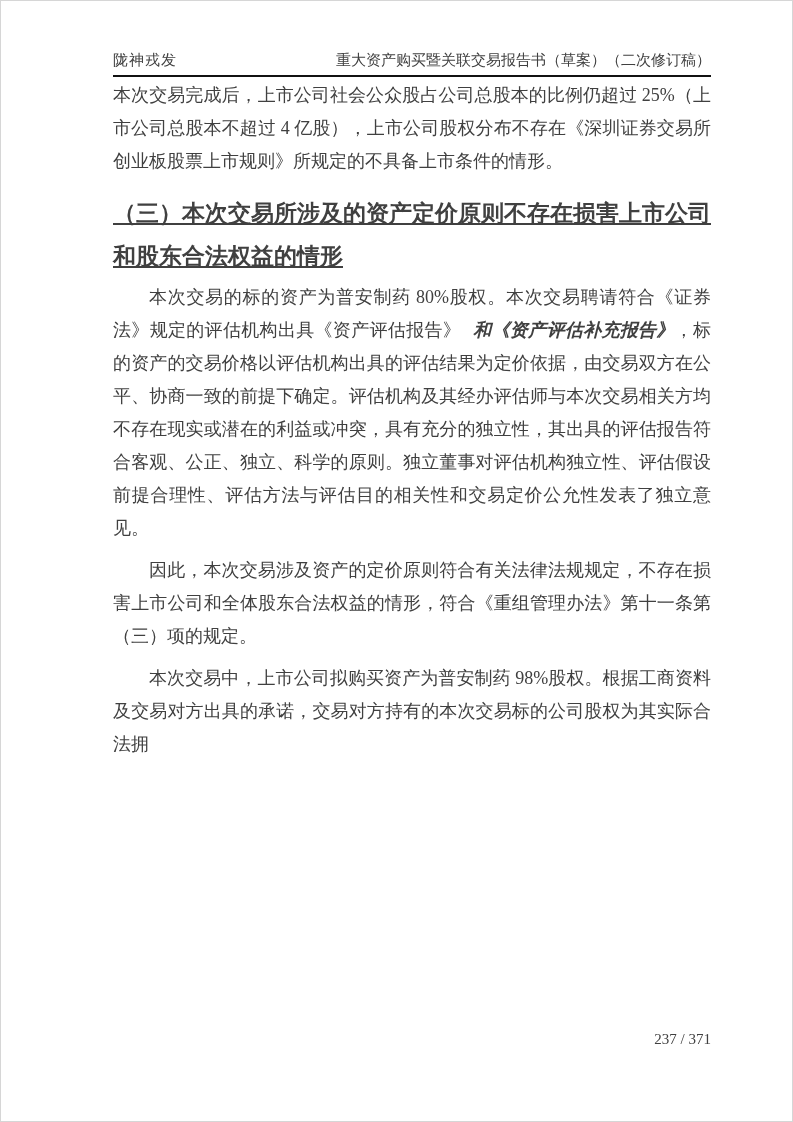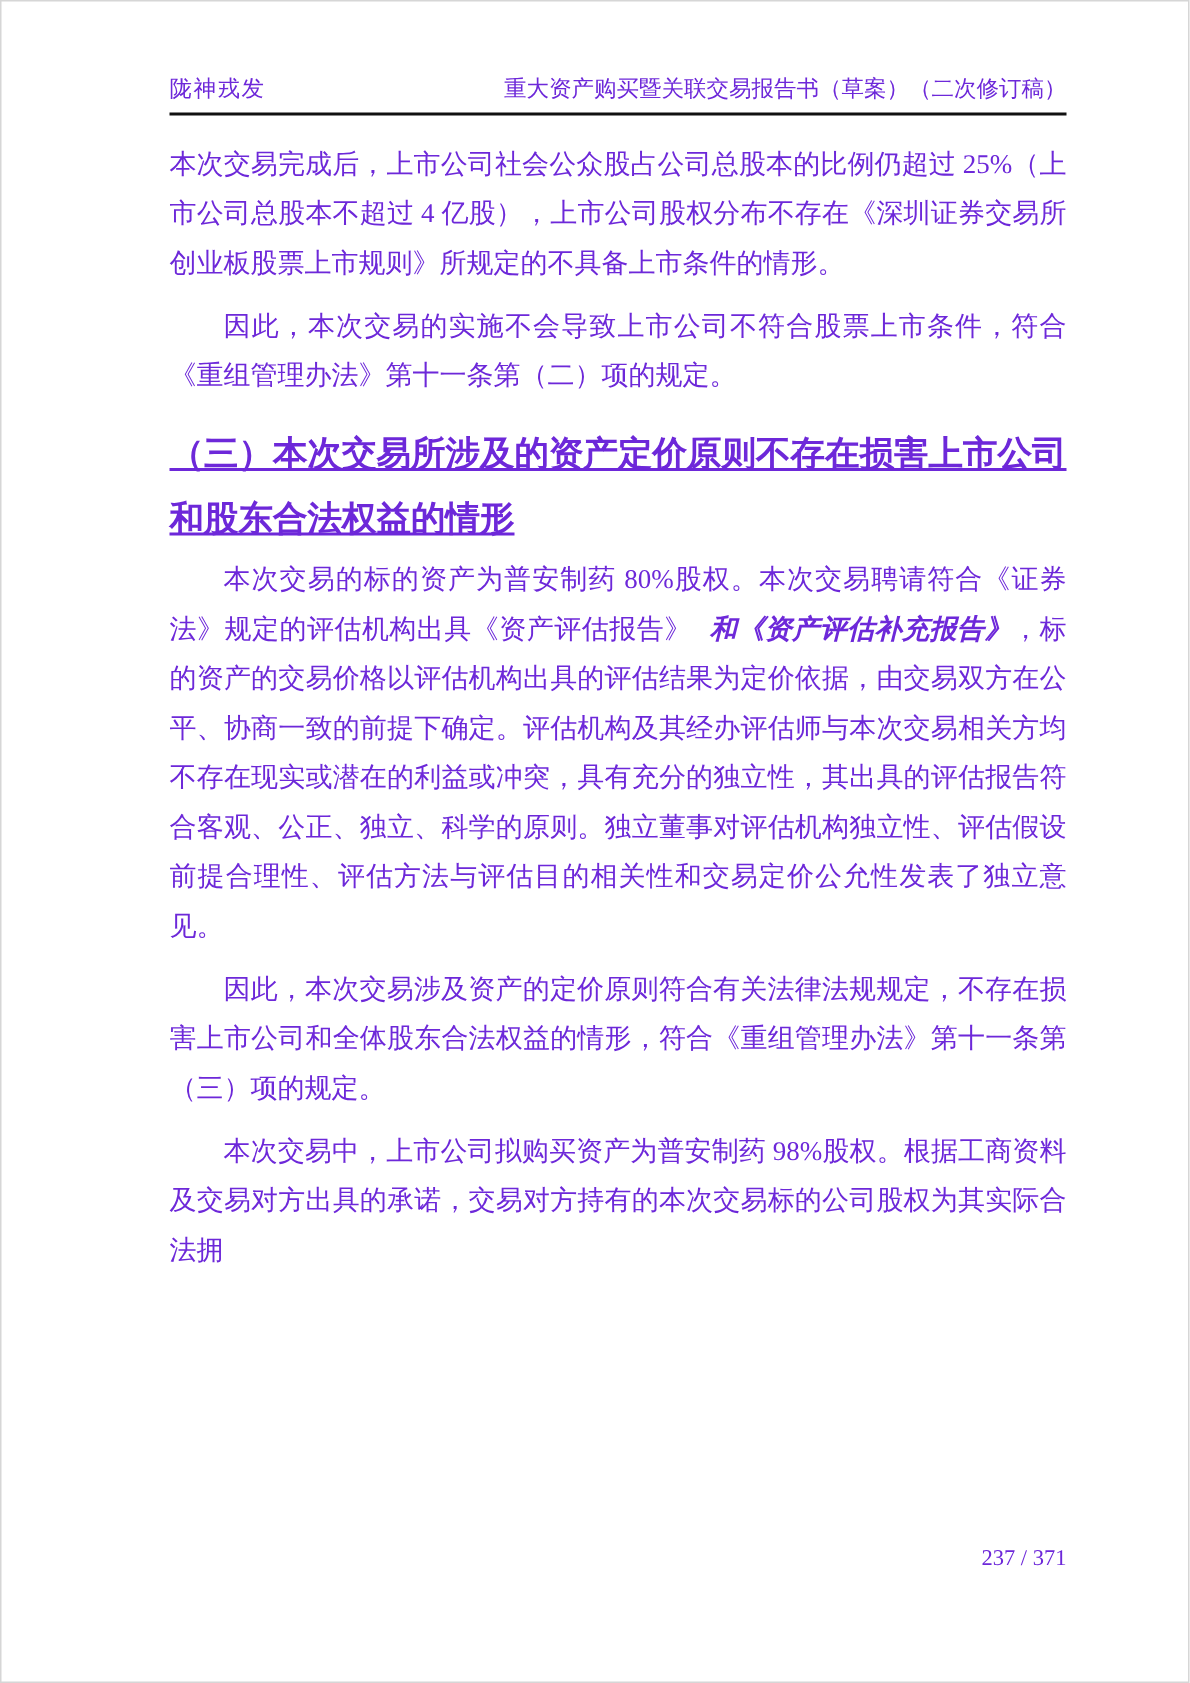--- a/index.html
+++ b/index.html
@@ -8,21 +8,21 @@
     background: #e8e8e8;
   }
   .page {
     position: relative;
     width: 793px;
     height: 1122px;
     margin: 0 auto;
     background: #ffffff;
     box-sizing: border-box;
     font-family: "Liberation Serif", "DejaVu Serif", serif;
-    color: #6d28d9;
+    color: #404040;
     overflow: hidden;
     box-shadow: 0 0 0 1px #d6d6d6 inset;
   }
   .inner {
     position: absolute;
     left: 113px;
     right: 82px;
     top: 50px;
   }
   .page-header {
@@ -40,21 +40,21 @@
   }
   .doc-body p {
     font-size: 18px;
     line-height: 33px;
     text-align: justify;
     text-indent: 2em;
     margin: 0 0 9px 0;
   }
   .doc-body p.noindent {
     text-indent: 0;
-    margin-top: 16px;
+    margin-top: 2px;
   }
   .doc-body h2 {
     font-size: 23px;
     line-height: 43px;
     font-weight: bold;
     font-family: "Liberation Sans", "DejaVu Sans", sans-serif;
     text-align: justify;
     margin: 14px 0 3px 0;
     text-decoration: underline;
   }
@@ -80,21 +80,20 @@
 
     <div class="page-header">
       <span class="company">陇神戎发</span>
       <span class="doc-title">重大资产购买暨关联交易报告书（草案）（二次修订稿）</span>
     </div>
 
     <div class="doc-body">
 
       <p class="noindent">本次交易完成后，上市公司社会公众股占公司总股本的比例仍超过 25%（上市公司总股本不超过 4 亿股），上市公司股权分布不存在《深圳证券交易所创业板股票上市规则》所规定的不具备上市条件的情形。</p>
 
-      <p>因此，本次交易的实施不会导致上市公司不符合股票上市条件，符合《重组管理办法》第十一条第（二）项的规定。</p>
 
       <h2>（三）本次交易所涉及的资产定价原则不存在损害上市公司和股东合法权益的情形</h2>
 
       <p><span>本次交易的标的资产为普安制药 80%股权。本次交易聘请符合《证券法》规定的评估机构出具《资产评估报告》</span><span class="boldkai">和《资产评估补充报告》</span><span>，标的资产的交易价格以评估机构出具的评估结果为定价依据，由交易双方在公平、协商一致的前提下确定。评估机构及其经办评估师与本次交易相关方均不存在现实或潜在的利益或冲突，具有充分的独立性，其出具的评估报告符合客观、公正、独立、科学的原则。独立董事对评估机构独立性、评估假设前提合理性、评估方法与评估目的相关性和交易定价公允性发表了独立意见。</span></p>
 
 
       <p>因此，本次交易涉及资产的定价原则符合有关法律法规规定，不存在损害上市公司和全体股东合法权益的情形，符合《重组管理办法》第十一条第（三）项的规定。</p>
 
 
       <p>本次交易中，上市公司拟购买资产为普安制药 98%股权。根据工商资料及交易对方出具的承诺，交易对方持有的本次交易标的公司股权为其实际合法拥</p>

